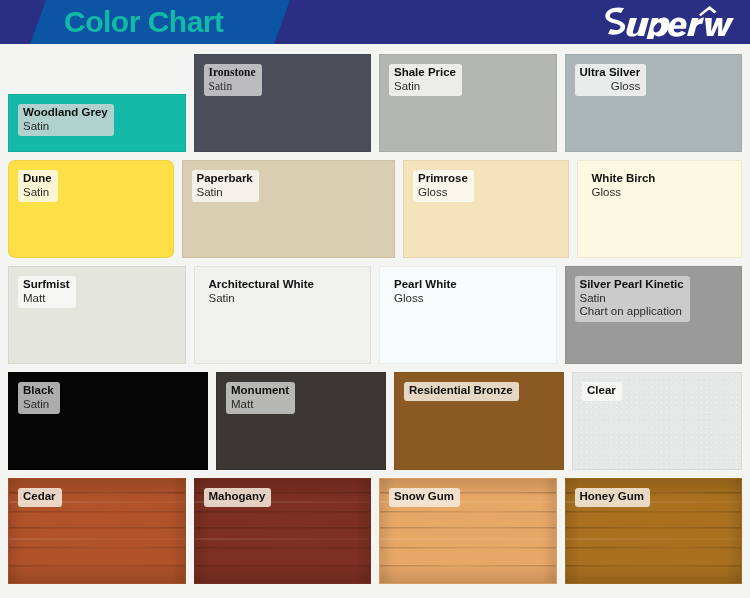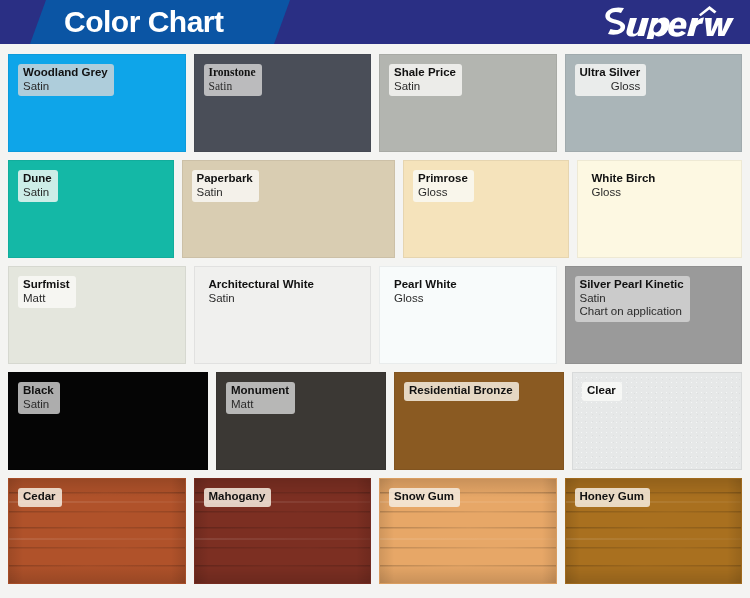--- a/index.html
+++ b/index.html
@@ -37,21 +37,21 @@
     background: #0b55a4;
     transform: skewX(-20deg);
   }
 
   .header-title {
     position: absolute;
     left: 64px;
     top: 4px;
     font-size: 30px;
     font-weight: bold;
-    color: #ffffff;
+    color: #14b8a6;
     letter-spacing: -0.5px;
     line-height: 36px;
     white-space: nowrap;
   }
 
   .logo {
     position: absolute;
     right: 14px;
     top: 5px;
     height: 34px;
@@ -188,21 +188,21 @@
           <path d="M88 13 L94.5 13 L93.8 15.6 C95.6 13.6 97.6 12.6 100 12.6 L98.4 18.8 C95.2 18.4 92.6 19.8 91.6 23.4 L89.6 31 L83 31 Z"></path>
           <path d="M101 13 L107.8 13 L107.2 24.6 C107.18 25.2 107.16 25.8 107.2 26.4 L112.6 13 L118.4 13 L118.2 24.6 C118.18 25.2 118.18 25.8 118.2 26.4 L123.5 13 L130 13 L120.4 31 L114 31 L114.2 20 L109.2 31 L102.8 31 Z"></path>
           <path d="M95 9.5 L105.5 1 L112.5 6.5 L110.5 8.5 L105.3 4.5 L96.6 11.2 Z"></path>
         </g>
       </svg>
     </div>
   </div>
 
   <div class="grid">
     <div class="row">
-      <div class="swatch" style="background-color: #0ea5e9;">
+      <div class="swatch" style="background-color: #14b8a6; margin-top: 40px;">
         <div class="swatch-label plate-grey">
           <span class="lbl-name">Woodland Grey</span>
           <span class="lbl-finish">Satin</span>
 
         </div>
       </div>
       <div class="swatch" style="background-color: rgb(74, 78, 88); font-family: Liberation Serif, serif;">
         <div class="swatch-label plate-grey">
           <span class="lbl-name">Ironstone</span>
           <span class="lbl-finish">Satin</span>
@@ -219,21 +219,21 @@
       <div class="swatch" style="background-color: rgb(170, 181, 184); text-align: right;">
         <div class="swatch-label plate-light">
           <span class="lbl-name">Ultra Silver</span>
           <span class="lbl-finish">Gloss</span>
 
         </div>
       </div>
     </div>
 
     <div class="row">
-      <div class="swatch" style="background-color: #14b8a6;">
+      <div class="swatch" style="background-color: #fde047; border-radius: 7px;">
         <div class="swatch-label plate-light">
           <span class="lbl-name">Dune</span>
           <span class="lbl-finish">Satin</span>
 
         </div>
       </div>
       <div class="swatch" style="background-color: rgb(217, 205, 178); padding-left: 48px;">
         <div class="swatch-label plate-light">
           <span class="lbl-name">Paperbark</span>
           <span class="lbl-finish">Satin</span>

